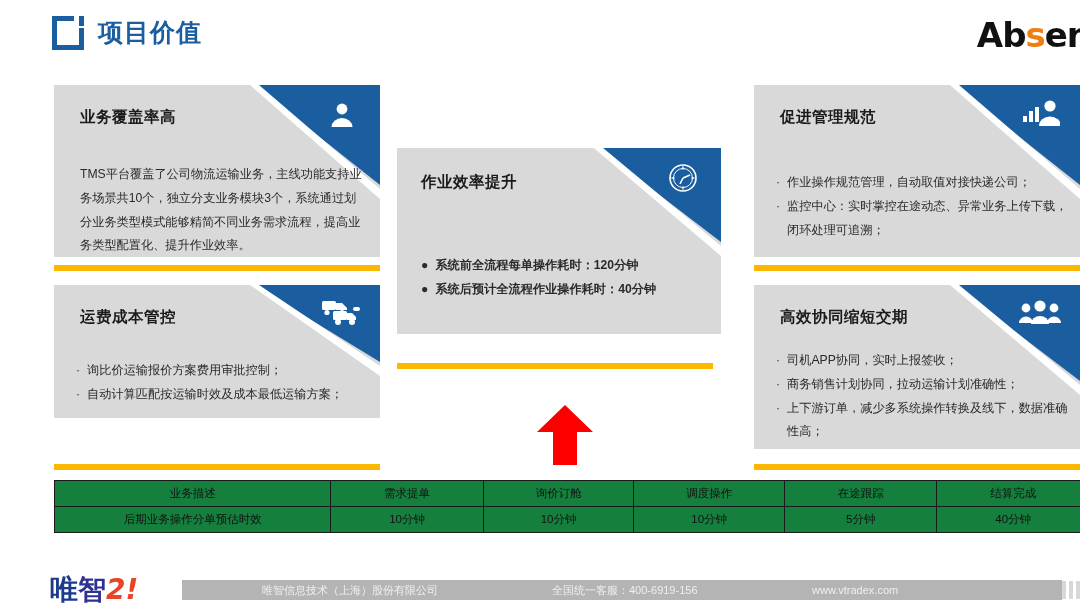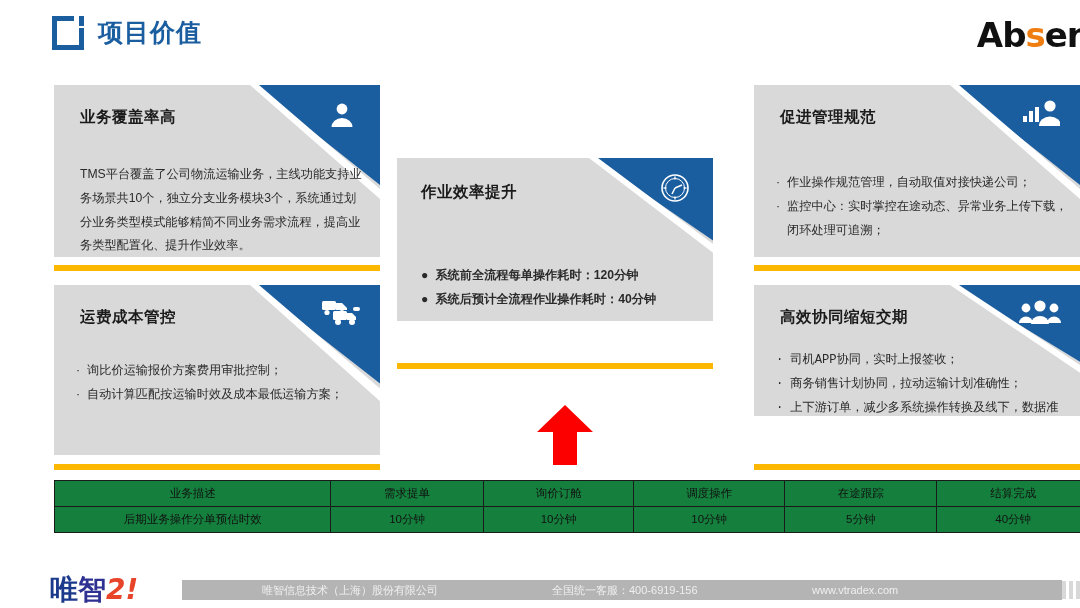--- a/index.html
+++ b/index.html
@@ -83,21 +83,21 @@
     <span class="ico" style="right:24px;top:16px;">
       <svg width="28" height="28" viewBox="0 0 28 28">
         <circle cx="14" cy="8" r="5.4" fill="#fff"></circle>
         <path d="M3.5 26 a10.5 9 0 0 1 21 0 Z" fill="#fff"></path>
       </svg>
     </span>
     <div class="cbody" style="left:26px;top:78px;width:286px;">TMS平台覆盖了公司物流运输业务，主线功能支持业务场景共10个，独立分支业务模块3个，系统通过划分业务类型模式能够精简不同业务需求流程，提高业务类型配置化、提升作业效率。</div>
   </div>
   <div class="ybar" style="left:22px;top:265px;width:326px;"></div>
 
-  <div class="card" style="left:22px;top:285px;width:326px;height:170px;">
+  <div class="card" style="left:22px;top:285px;width:326px;height:133px;">
     <svg class="corner" viewBox="0 0 326 133" preserveAspectRatio="none">
       <polygon points="200,0 326,0 326,77" fill="#1b5ea0"></polygon>
       <polygon points="196,0 205,0 326,81 326,91" fill="#ffffff"></polygon>
     </svg>
     <div class="ctitle" style="left:26px;top:22px;">运费成本管控</div>
     <span class="ico" style="right:18px;top:14px;">
       <svg width="42" height="28" viewBox="0 0 42 28">
         <rect x="2" y="2" width="14" height="9" rx="1.5" fill="#fff"></rect>
         <path d="M16 4 h6 l5 5 v2 h-11 Z" fill="#fff"></path>
         <circle cx="7" cy="13.5" r="2.6" fill="#fff"></circle>
@@ -115,21 +115,21 @@
         <span class="tx">询比价运输报价方案费用审批控制；</span>
       </div>
       <div class="li">
         <span class="dot">·</span>
         <span class="tx">自动计算匹配按运输时效及成本最低运输方案；</span>
       </div>
     </div>
   </div>
   <div class="ybar" style="left:22px;top:464px;width:326px;"></div>
 
-  <div class="card" style="left:365px;top:158px;width:316px;height:163px;">
+  <div class="card" style="left:365px;top:148px;width:316px;height:186px;padding-left:8px;">
     <svg class="corner" viewBox="0 0 316 186" preserveAspectRatio="none">
       <polygon points="196,0 316,0 316,94" fill="#1b5ea0"></polygon>
       <polygon points="192,0 201,0 316,98 316,108" fill="#ffffff"></polygon>
     </svg>
     <div class="ctitle" style="left:24px;top:24px;">作业效率提升</div>
     <span class="ico" style="right:22px;top:14px;">
       <svg width="32" height="32" viewBox="0 0 32 32">
         <circle cx="16" cy="16" r="13" fill="none" stroke="#fff" stroke-width="1.6"></circle>
         <circle cx="16" cy="16" r="9.5" fill="none" stroke="#fff" stroke-width="1"></circle>
         <line x1="16" y1="16" x2="23" y2="13" stroke="#fff" stroke-width="1.6"></line>
@@ -180,21 +180,21 @@
         <span class="tx">作业操作规范管理，自动取值对接快递公司；</span>
       </div>
       <div class="li">
         <span class="dot">·</span>
         <span class="tx">监控中心：实时掌控在途动态、异常业务上传下载，闭环处理可追溯；</span>
       </div>
     </div>
   </div>
   <div class="ybar" style="left:722px;top:265px;width:326px;"></div>
 
-  <div class="card" style="left:722px;top:285px;width:326px;height:131px;font-family:Liberation Mono, monospace;">
+  <div class="card" style="left:722px;top:285px;width:326px;height:164px;">
     <svg class="corner" viewBox="0 0 326 164" preserveAspectRatio="none">
       <polygon points="200,0 326,0 326,96" fill="#1b5ea0"></polygon>
       <polygon points="196,0 205,0 326,100 326,110" fill="#ffffff"></polygon>
     </svg>
     <div class="ctitle" style="left:26px;top:22px;">高效协同缩短交期</div>
     <span class="ico" style="right:18px;top:14px;">
       <svg width="44" height="28" viewBox="0 0 44 28">
         <circle cx="8" cy="9" r="4.4" fill="#fff"></circle>
         <path d="M1 24 a7 6.5 0 0 1 14 0 Z" fill="#fff"></path>
         <circle cx="36" cy="9" r="4.4" fill="#fff"></circle>

